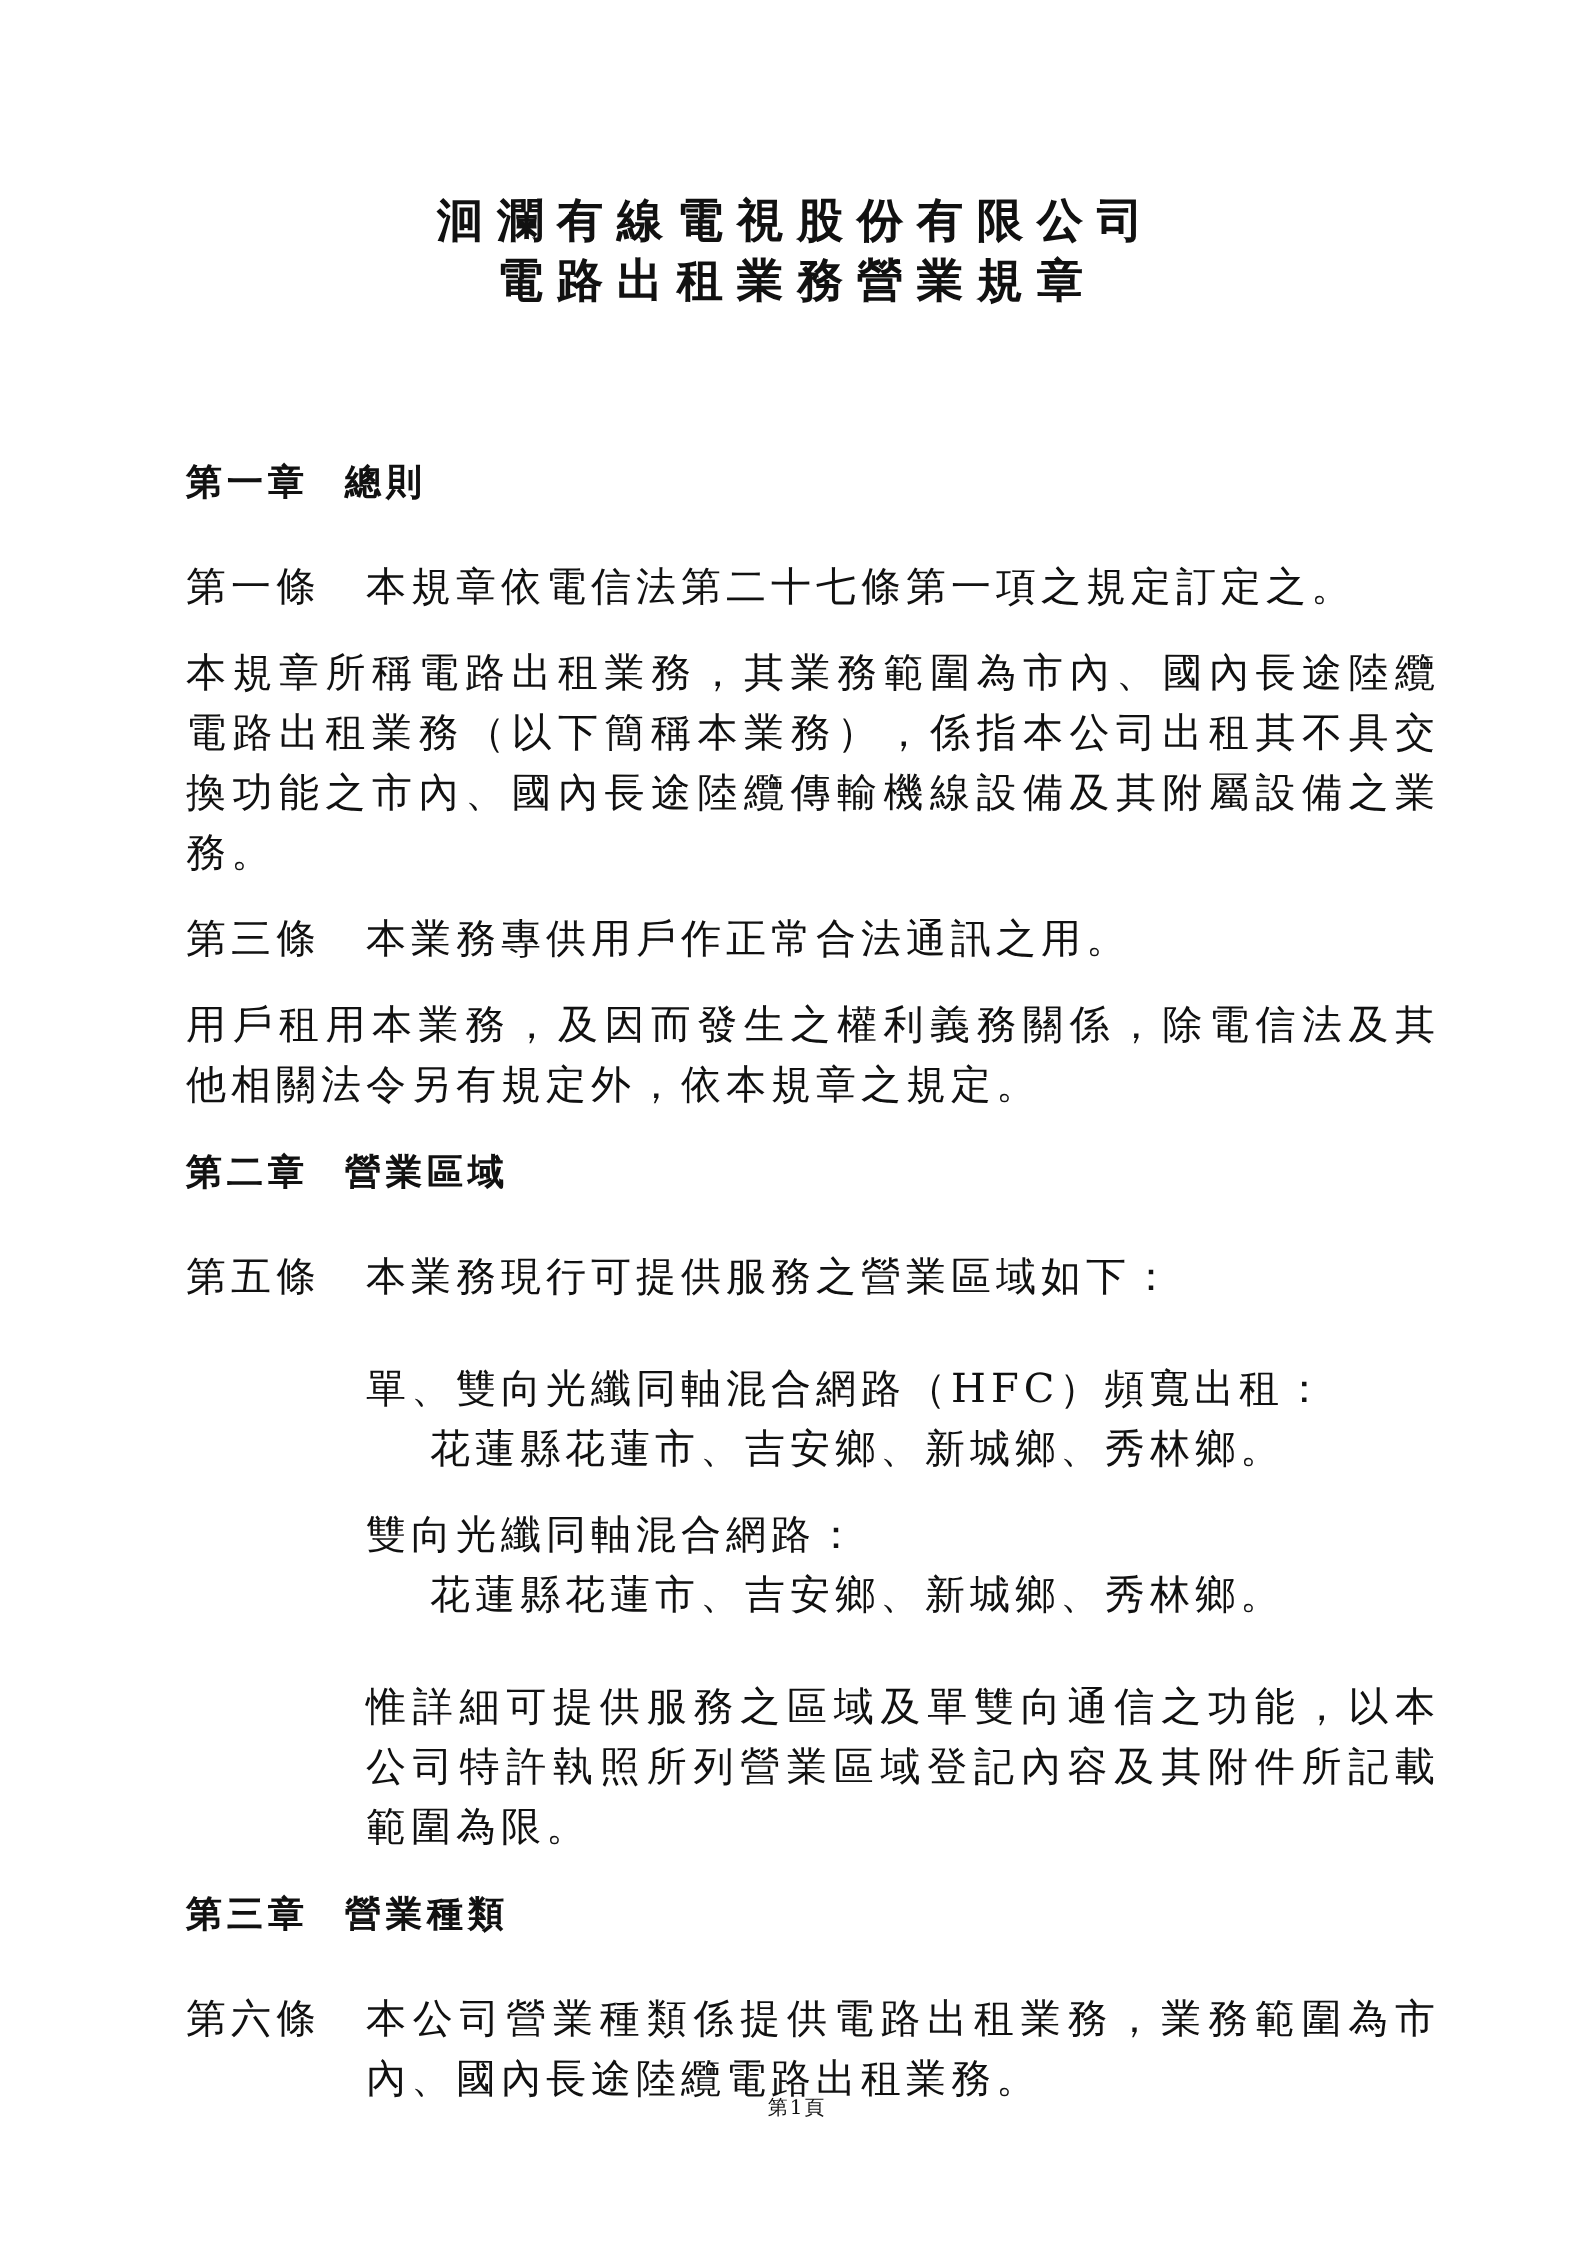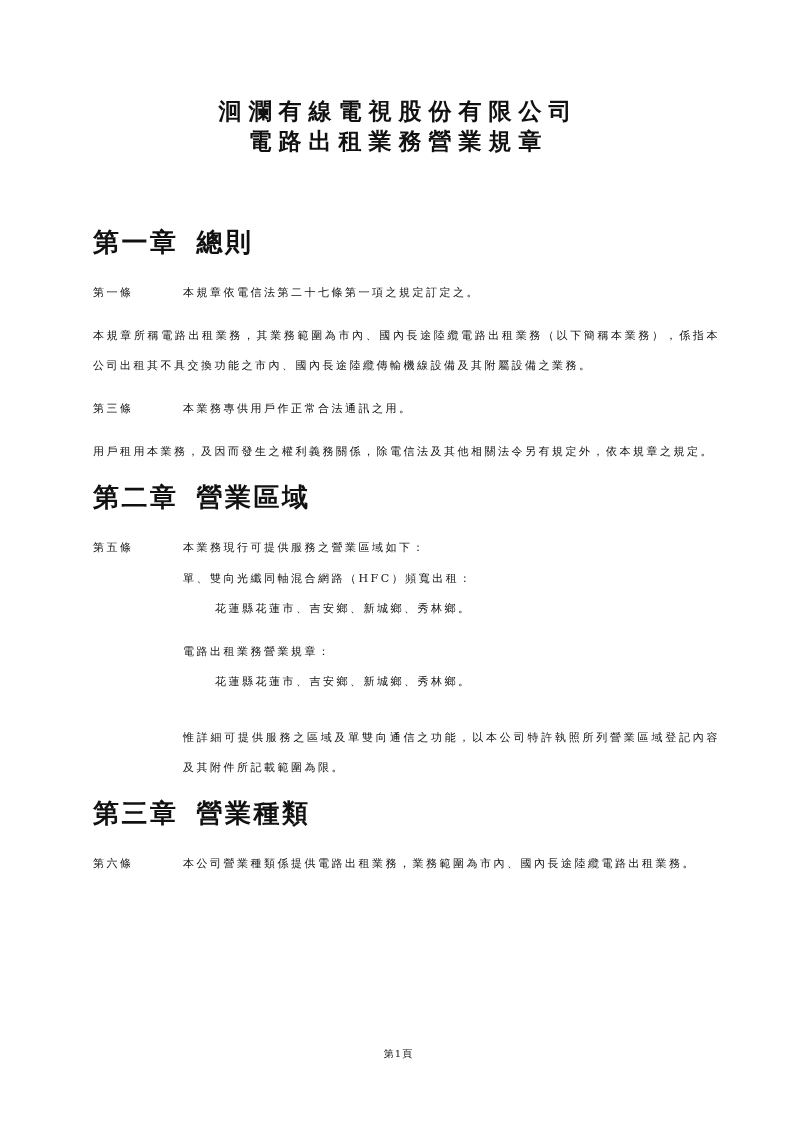--- a/index.html
+++ b/index.html
@@ -25,42 +25,42 @@
     line-height: 30px;
   }
   .doc-title + .doc-title { }
   .content {
     margin-left: 93px;
     margin-right: 77px;
   }
   .chapter-heading {
     margin-top: 14px;
     margin-bottom: 20px;
-    font-size: 26px;
+    font-size: 18px;
     font-weight: bold;
     letter-spacing: 2.5px;
     line-height: 32px;
   }
   .chapter-heading.first { margin-top: 70px; }
   .chapter-heading .chapter-title-text { margin-left: 18px; }
   .article {
     display: flex;
     margin-bottom: 13px;
-    font-size: 11px;
+    font-size: 20px;
     line-height: 30px;
     letter-spacing: 2.5px;
   }
   .article-label {
     flex: 0 0 90px;
   }
   .article-text {
     flex: 1;
     text-align: justify;
   }
-  .sub-block { margin-top: 1px; }
+  .sub-block { margin-top: 26px; }
   .sub-block + .sub-block { margin-top: 13px; }
   .sub-detail { padding-left: 32px; }
   .sub-note { margin-top: 26px; text-align: justify; }
   .page-footer {
     position: absolute;
     left: 0;
     right: 0;
     bottom: 64px;
     text-align: center;
     font-size: 10px;
@@ -109,21 +109,21 @@
       <span class="article-label">第五條</span>
       <div class="article-text">
         <div>本業務現行可提供服務之營業區域如下：</div>
 
         <div class="sub-block">
           <div>單、雙向光纖同軸混合網路（HFC）頻寬出租：</div>
           <div class="sub-detail">花蓮縣花蓮市、吉安鄉、新城鄉、秀林鄉。</div>
         </div>
 
         <div class="sub-block">
-          <div>電路出租業務營業規章：</div>
+          <div>雙向光纖同軸混合網路：</div>
           <div class="sub-detail">花蓮縣花蓮市、吉安鄉、新城鄉、秀林鄉。</div>
         </div>
 
         <div class="sub-note">惟詳細可提供服務之區域及單雙向通信之功能，以本公司特許執照所列營業區域登記內容及其附件所記載範圍為限。</div>
       </div>
     </div>
 
     <div class="chapter-heading">
       <span class="chapter-number-text">第三章</span><span class="chapter-title-text">營業種類</span>
     </div>

